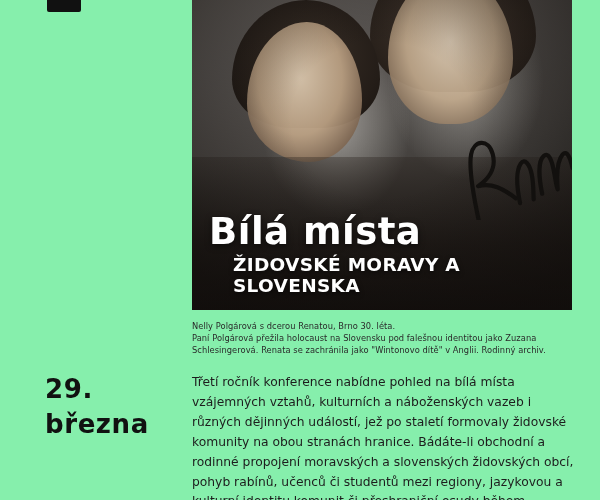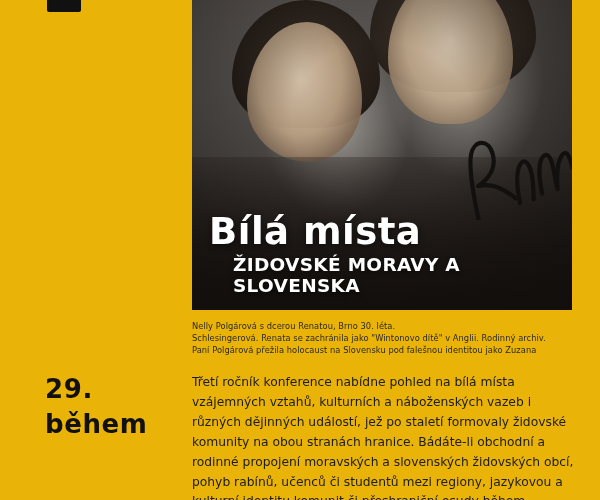--- a/index.html
+++ b/index.html
@@ -12,21 +12,21 @@
     overflow: hidden;
     background: #e8e4dc;
     font-family: "DejaVu Sans", sans-serif;
     color: #1a1a1a;
   }
 
   .page {
     position: relative;
     width: 600px;
     height: 500px;
-    background: #eab308;
+    background: #86efac;
   }
 
   
   .logo-mark {
     position: absolute;
     left: 47px;
     top: -14px;
     width: 34px;
     height: 26px;
     background: #111111;
@@ -211,26 +211,26 @@
     </svg>
 
     <div class="title-band">
       <div class="title-main">Bílá místa</div>
       <div class="title-sub">ŽIDOVSKÉ MORAVY A SLOVENSKA</div>
     </div>
   </div>
 
   <div class="caption">
     <p>Nelly Polgárová s dcerou Renatou, Brno 30. léta.</p>
+    <p>Paní Polgárová přežila holocaust na Slovensku pod falešnou identitou jako Zuzana</p>
     <p>Schlesingerová. Renata se zachránila jako "Wintonovo dítě" v Anglii. Rodinný archiv.</p>
-    <p>Paní Polgárová přežila holocaust na Slovensku pod falešnou identitou jako Zuzana</p>
   </div>
 
   <div class="date-block">
     <div>29.</div>
-    <div>během</div>
+    <div>března</div>
   </div>
 
   <div class="body-copy">
     <p>Třetí ročník konference nabídne pohled na bílá místa vzájemných vztahů, kulturních a náboženských vazeb i různých dějinných událostí, jež po staletí formovaly židovské komunity na obou stranách hranice.  Bádáte-li obchodní a rodinné propojení moravských a slovenských židovských obcí, pohyb rabínů, učenců či studentů mezi regiony, jazykovou a kulturní identitu komunit či přeshraniční osudy během holocaustu a poválečných let, potom</p>
   </div>
 
 </div>
 
 </body></html>

